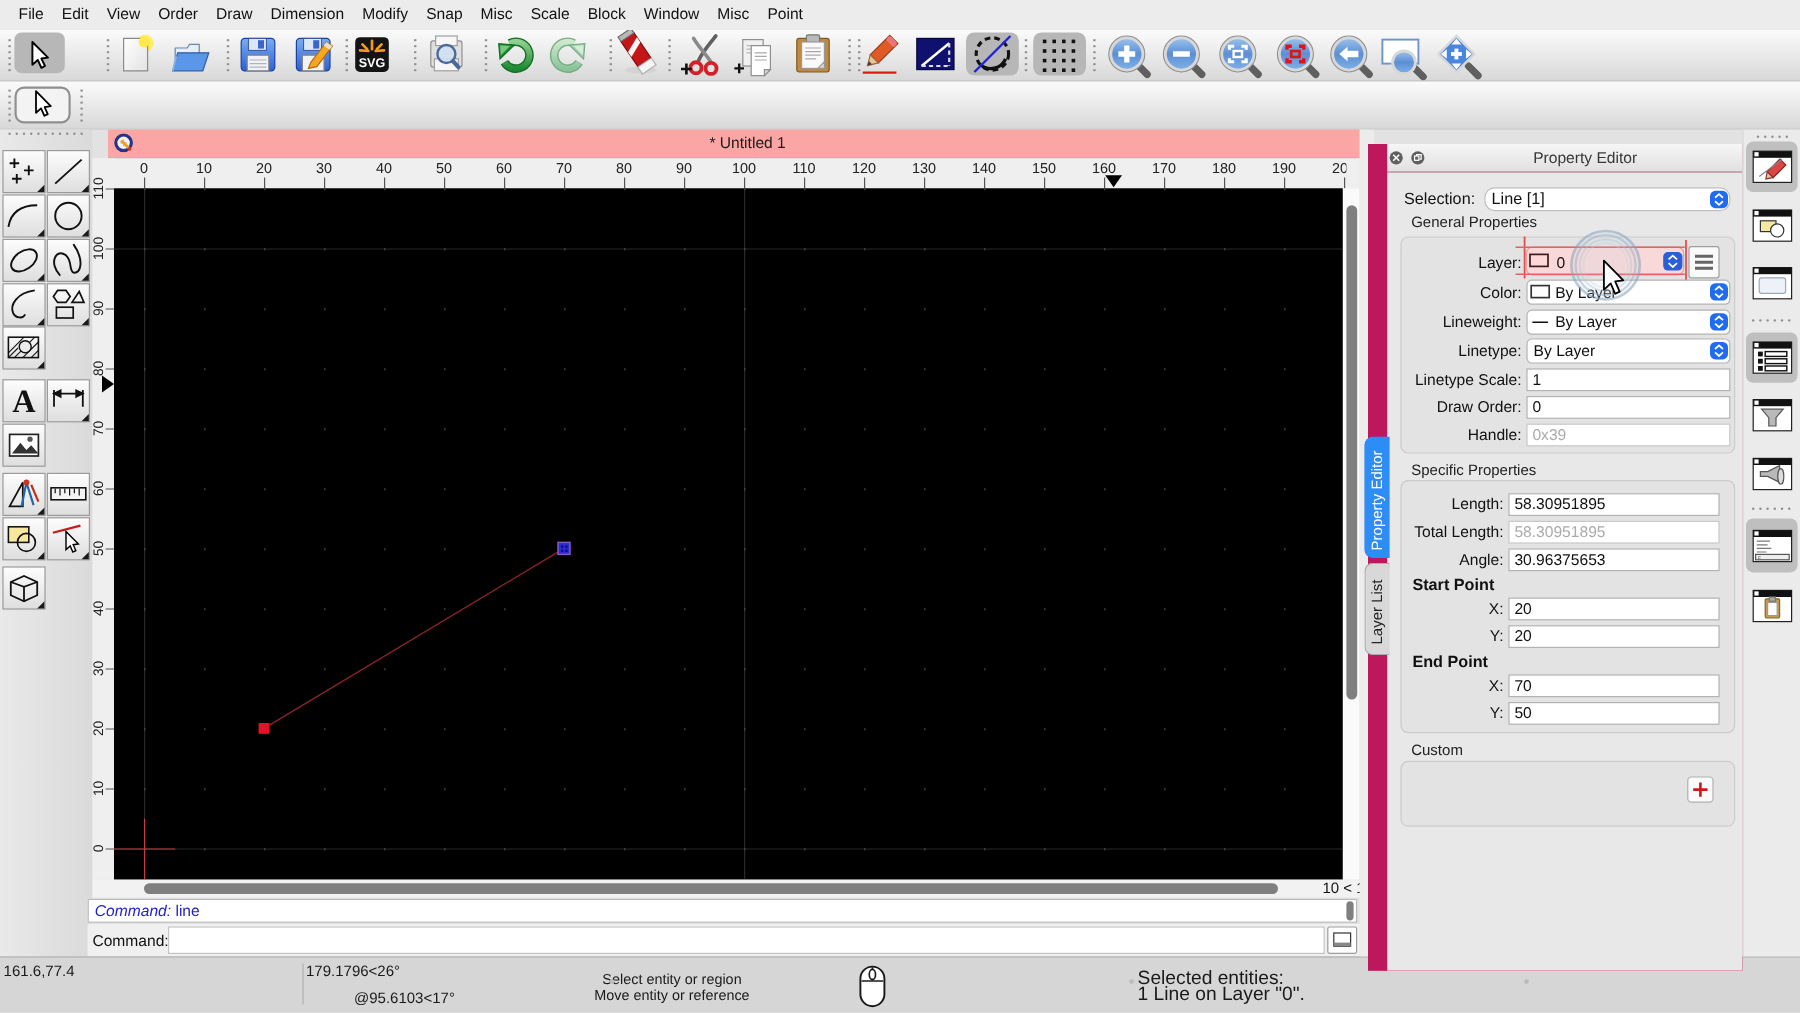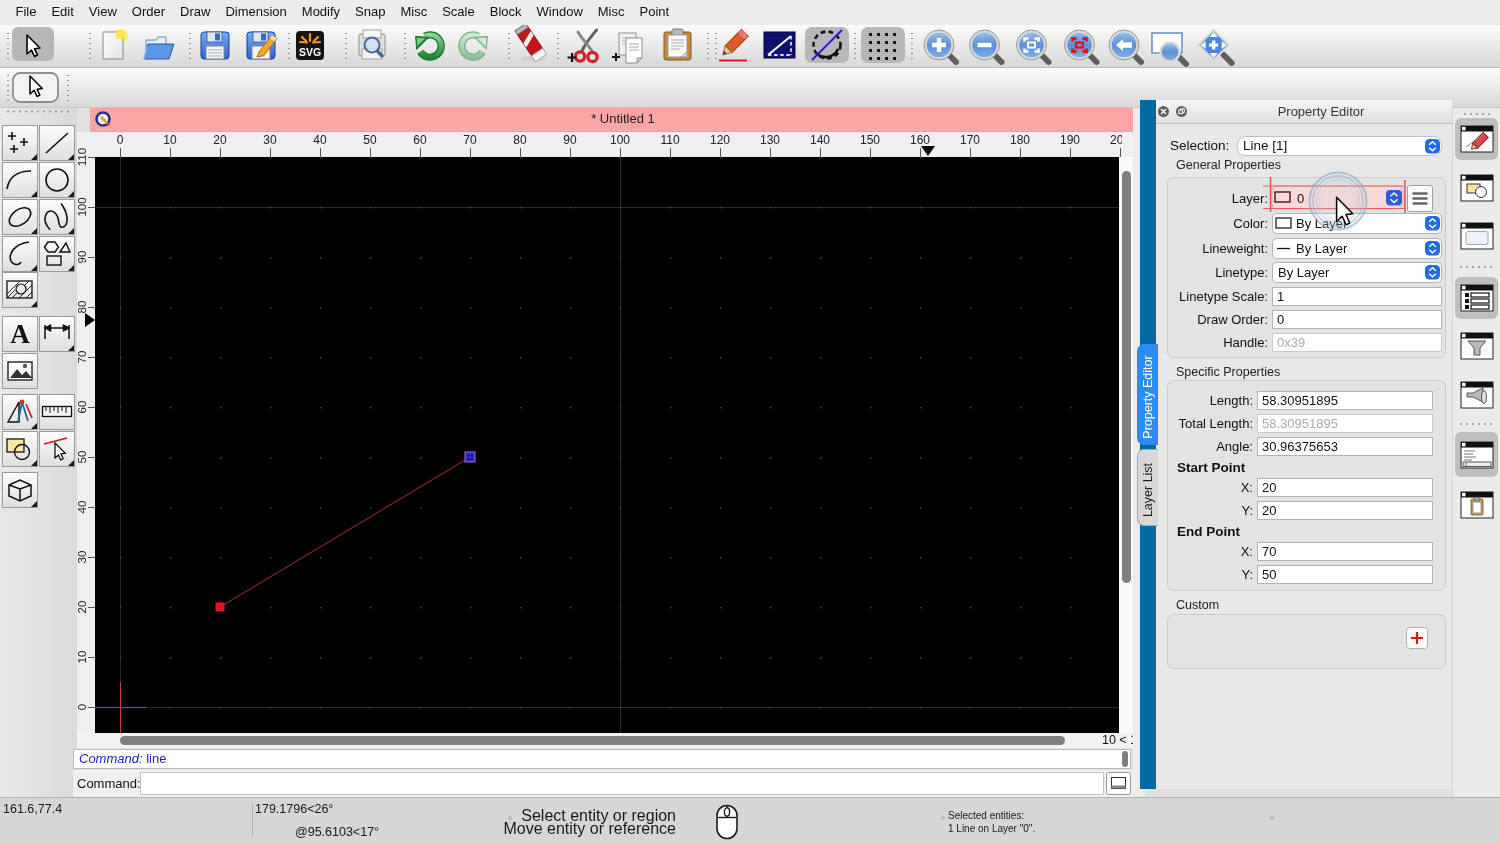--- a/index.html
+++ b/index.html
@@ -31,21 +31,21 @@
 
 #cmdhist{left:73px;top:749px;width:1058px;height:20px;background:#fff;border:1px solid #b9b9b9;box-sizing:border-box;font-size:13px;color:#2222cc;line-height:18px;}
 #cmdhist .it{font-style:italic;}
 #cmdrow{left:73px;top:770px;width:1067px;height:27px;background:#f0f0f0;}
 #cmdinput{position:absolute;left:67px;top:2px;width:964px;height:23px;background:#fff;border:1px solid #c4c4c4;box-sizing:border-box;}
 #cmdbtn{position:absolute;left:1033px;top:2px;width:25px;height:23px;background:#fdfdfd;border:1px solid #9d9d9d;box-sizing:border-box;border-radius:2px;}
 
 #statusbar{left:0;top:797px;width:1500px;height:47px;background:#d6d6d6;border-top:1px solid #b2b2b2;font-size:12.5px;color:#1a1a1a;}
 .st{position:absolute;white-space:pre;}
 
-#rdock{left:1140px;top:100px;width:312px;height:689px;background:#0369a1;}
+#rdock{left:1140px;top:120px;width:312px;height:689px;background:#be185d;}
 #bluetab{position:absolute;left:-3px;top:244px;width:21px;height:101px;background:#2e8cf7;border-radius:7px 0 0 7px;}
 #graytab{position:absolute;left:-3px;top:349px;width:21px;height:77px;background:#d8d8d8;border:1px solid #ababab;border-right:none;border-radius:7px 0 0 7px;box-sizing:border-box;}
 .vtext{position:absolute;transform:rotate(-90deg);transform-origin:center;white-space:nowrap;font-size:12.5px;}
 
 #rstrip{left:1452px;top:108px;width:48px;height:689px;background:#ebebeb;border-left:1px solid #d6d6d6;}
 </style></head>
 <body>
 <div id="app">
 
 <div id="menubar" class="abs"><span style="margin-left:8px">File</span><span>Edit</span><span>View</span><span>Order</span><span>Draw</span><span>Dimension</span><span>Modify</span><span>Snap</span><span>Misc</span><span>Scale</span><span>Block</span><span>Window</span><span>Misc</span><span>Point</span></div>
@@ -591,28 +591,28 @@
           <rect x="4.5" y="12.5" width="14" height="3" fill="#888"></rect>
         </svg></div>
     </div>
 
 <div id="statusbar" class="abs">
 <div class="st" style="left:3px;top:4px;">161.6,77.4</div>
 <div class="st" style="left:3px;top:27px;margin-top:20px;">@91.6,27.4</div>
 <div class="st" style="left:255px;top:4px;">179.1796&lt;26°</div>
 <div class="st" style="left:255px;top:27px;margin-left:40px;">@95.6103&lt;17°</div>
 <div class="st" style="left:252px;top:5px;width:1px;height:34px;background:#b0b0b0;"></div>
-<div class="st" style="left:396px;top:12px;width:280px;text-align:right;font-size:16px;line-height:12.5px;">Select entity or region<br>Move entity or reference</div>
+<div class="st" style="left:420px;top:12px;width:280px;text-align:center;font-size:12px;line-height:12.5px;">Select entity or region<br>Move entity or reference</div>
 <svg class="st" style="left:714px;top:6px;" width="26" height="36" viewBox="0 0 26 36">
         <rect x="3" y="1.5" width="20" height="33" rx="10" fill="#fff" stroke="#1a1a1a" stroke-width="1.6"></rect>
         <line x1="13" y1="2" x2="13" y2="13" stroke="#1a1a1a" stroke-width="1.4"></line>
         <line x1="4" y1="13.5" x2="22" y2="13.5" stroke="#1a1a1a" stroke-width="1.4"></line>
         <ellipse cx="13" cy="8" rx="2.6" ry="4.2" fill="#fff" stroke="#1a1a1a" stroke-width="1.4"></ellipse>
       </svg>
-<div class="st" style="left:948px;top:12px;font-size:10px;line-height:12.5px;">Selected entities:<br>1 Line on Layer "0".</div>
+<div class="st" style="left:948px;top:12px;font-size:16px;line-height:12.5px;">Selected entities:<br>1 Line on Layer "0".</div>
 <div class="st" style="left:508px;top:18px;width:4px;height:4px;border-radius:2px;background:#bcbcbc;"></div>
 <div class="st" style="left:941px;top:18px;width:4px;height:4px;border-radius:2px;background:#bcbcbc;"></div>
 <div class="st" style="left:1270px;top:18px;width:4px;height:4px;border-radius:2px;background:#bcbcbc;"></div>
 </div>
 
 <div class="abs" style="left:1133px;top:108px;width:12px;height:689px;background:#ececec;"></div>
 <div id="rdock" class="abs">
 <svg width="312" height="689" viewBox="0 0 312 689" font-family="Liberation Sans">
 <defs>
           <linearGradient id="gtitle" x1="0" y1="0" x2="0" y2="1">

